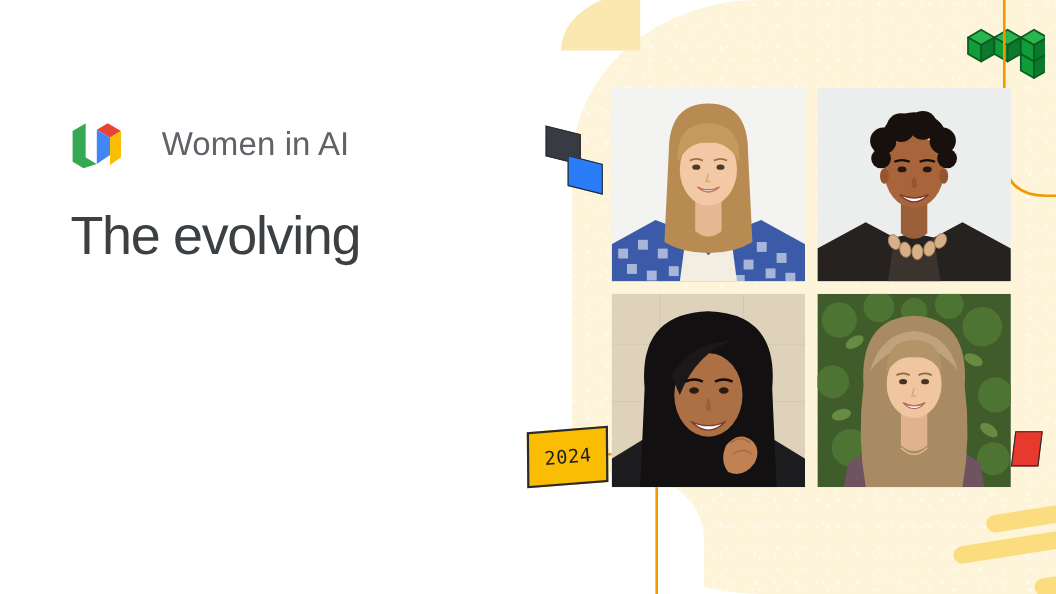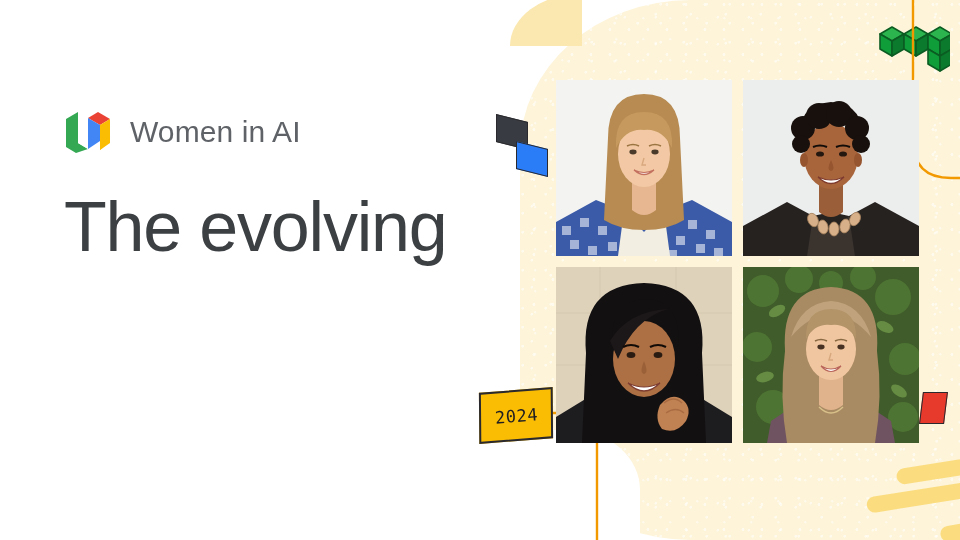--- a/index.html
+++ b/index.html
@@ -164,34 +164,34 @@
     top: 0;
     width: 420px;
     height: 540px;
   }
   .brand-row {
     position: absolute;
     left: 0;
     top: 110px;
     display: flex;
     align-items: center;
-    gap: 18px;
+    gap: 35px;
   }
   .brand-logo { width: 48px; height: 44px; display: block; }
   .brand-title {
     font-size: 30px;
     color: #5f6368;
     letter-spacing: .1px;
     white-space: nowrap;
   }
   .headline {
     position: absolute;
     left: 0;
     top: 188px;
-    font-size: 70px;
+    font-size: 49px;
     line-height: 1.12;
     font-weight: 400;
     color: #3c4043;
     letter-spacing: -1.2px;
     margin: 0;
     max-width: 400px;
   }
 </style>
 </head>
 <body>

